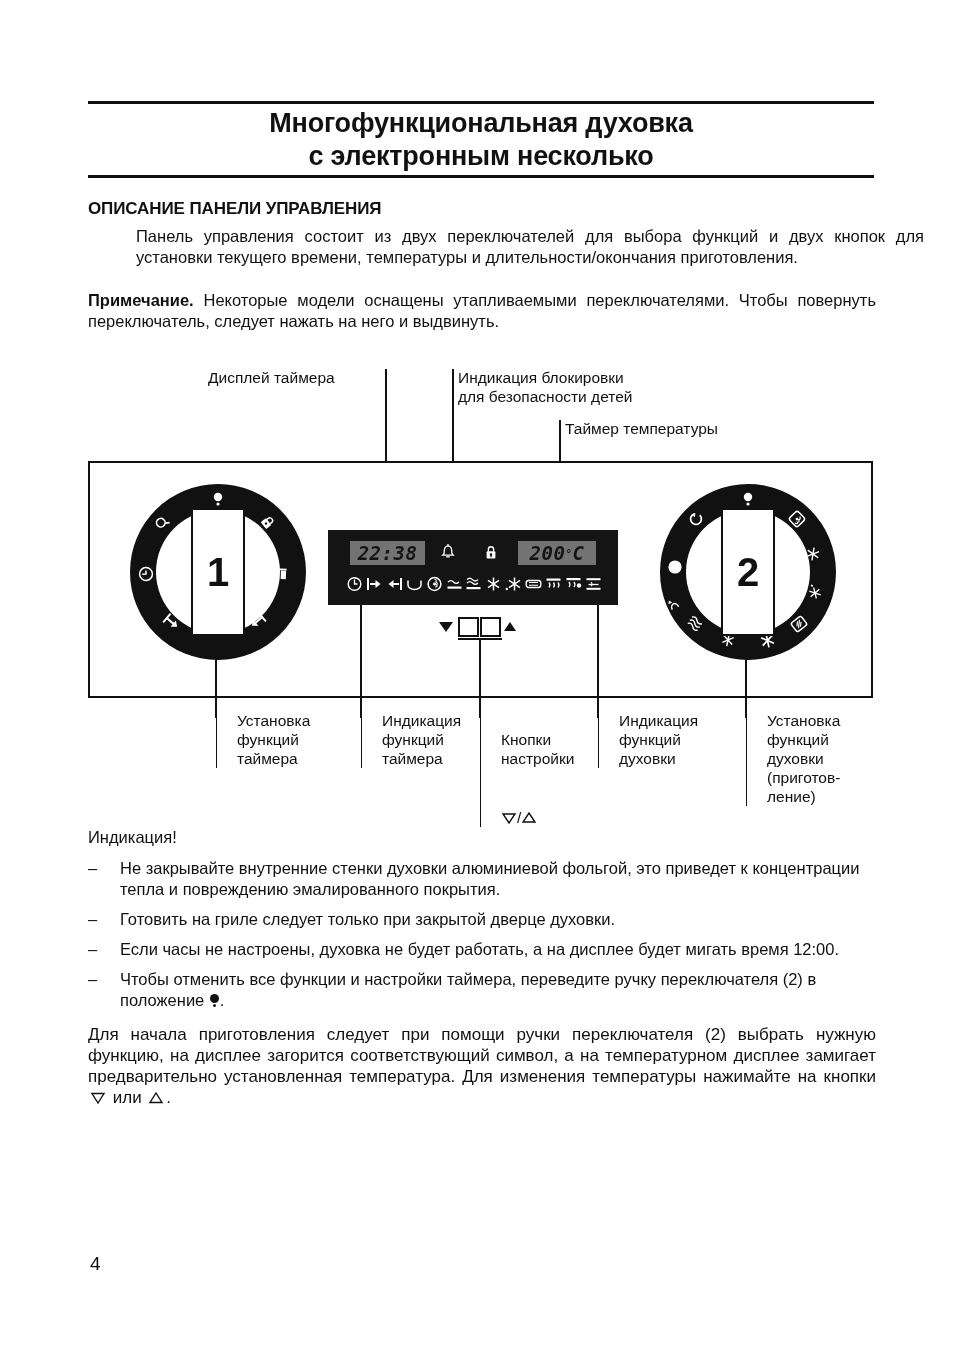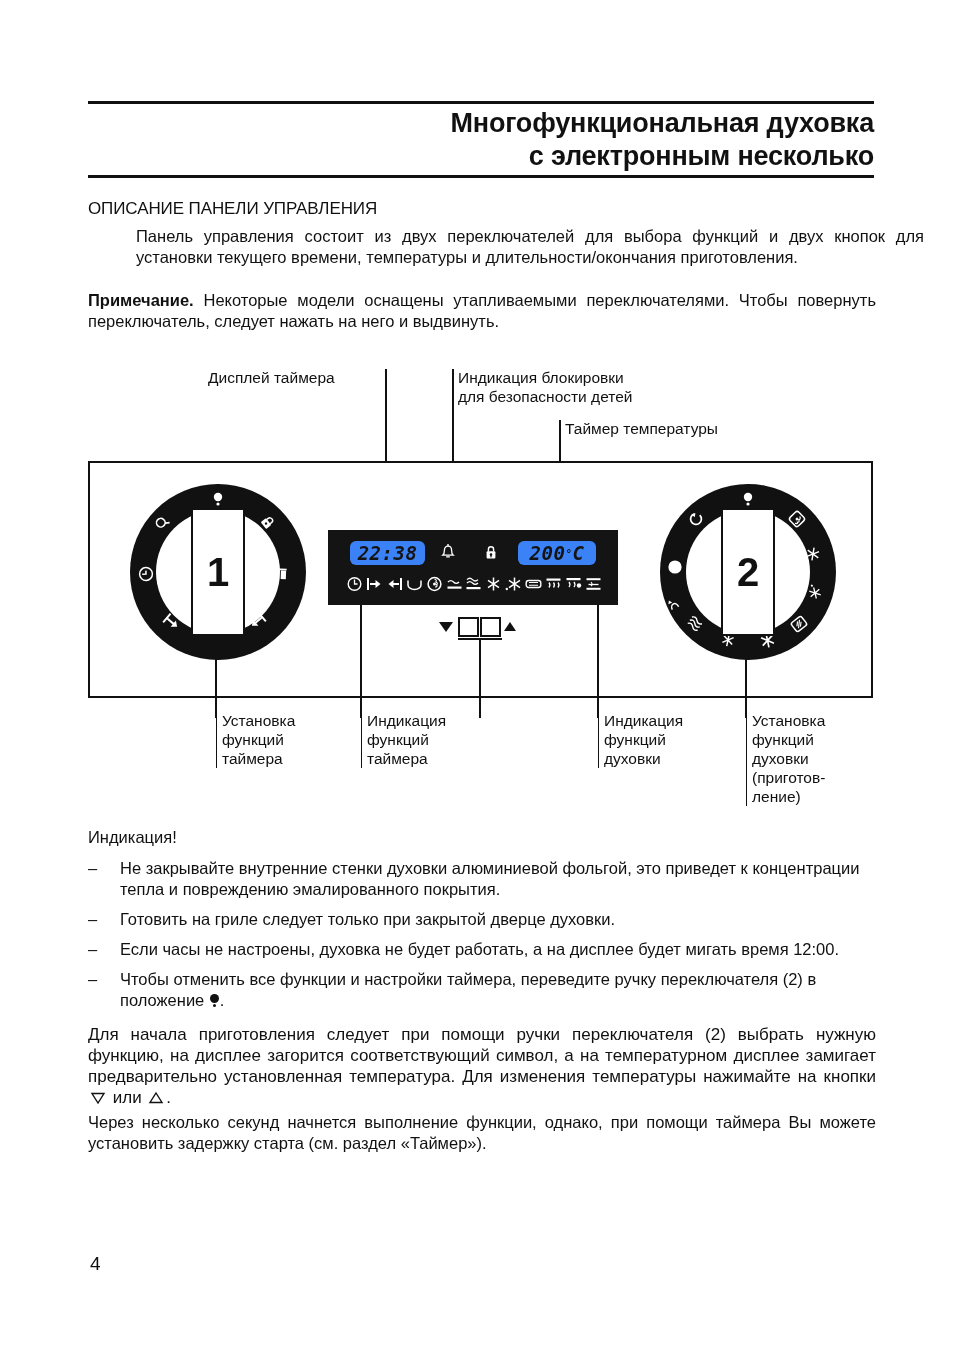--- a/index.html
+++ b/index.html
@@ -31,35 +31,35 @@
     background: #111;
   }
   #rule-top  { top: 101px; }
   #rule-bot  { top: 175px; }
 
   .doc-title {
     position: absolute;
     left: 88px;
     top: 107px;
     width: 786px;
-    text-align: right;
+    text-align: center;
     font-size: 27px;
     font-weight: bold;
     line-height: 33px;
     letter-spacing: -0.2px;
   }
   .doc-title span { display: block; }
 
   
   .sec-head {
     position: absolute;
     left: 88px;
     top: 199px;
     font-size: 17px;
-    font-weight: normal;
+    font-weight: bold;
     letter-spacing: -0.1px;
   }
   .para {
     position: absolute;
     left: 88px;
     width: 788px;
     font-size: 16.5px;
     line-height: 21px;
     text-align: justify;
   }
@@ -149,30 +149,29 @@
   #display {
     position: absolute;
     left: 328px;
     top: 530px;
     width: 290px;
     height: 75px;
     background: #141414;
   }
   #lcd-time, #lcd-temp {
     position: absolute;
-    background: #3b82f6;
+    background: #737373;
     color: #141414;
     font-family: "DejaVu Sans Mono", monospace;
     font-weight: bold;
     font-style: italic;
     letter-spacing: 0.5px;
     display: flex;
     align-items: center;
     justify-content: center;
-    border-radius: 6px;
   }
   #lcd-time { left: 22px; top: 11px; width: 75px; height: 24px; font-size: 19px; }
   #lcd-temp { left: 190px; top: 11px; width: 78px; height: 24px; font-size: 19px; }
   #lcd-temp .deg { font-size: 11px; vertical-align: super; font-style: italic; }
 
   .lcd-ind {
     position: absolute;
     top: 14px;
     width: 14px;
     height: 18px;
@@ -228,21 +227,21 @@
     border-right: 6px solid transparent;
     border-bottom: 9px solid #111;
   }
 
   
   .caption {
     position: absolute;
     font-size: 15.5px;
     line-height: 19px;
     white-space: pre-line;
-    padding-left: 5px;
+    padding-left: 20px;
     border-left: 1.6px solid #111;
   }
 
   
   #warn-head {
     position: absolute;
     left: 88px;
     top: 828px;
     font-size: 16.5px;
   }
@@ -591,20 +590,31 @@
   <div class="leader" style="left:745px; top:658px; height:60px;"></div>
 
   <div class="caption" style="left:216px; top:711px; width:130px;">Установка
 функций
 таймера</div>
 
   <div class="caption" style="left:361px; top:711px; width:110px;">Индикация
 функций
 таймера</div>
 
+  <div class="caption" style="left:480px; top:711px; width:110px;">
+    <span>Кнопки
+настройки</span><br>
+    <span style="display:inline-block; margin-top:2px;">
+      <svg width="16" height="14" viewBox="0 0 16 14" style="vertical-align:-2px;">
+        <path d="M2 3h12L8 12z" fill="none" stroke="#111" stroke-width="1.4"></path>
+      </svg><span style="font-size:15.5px;">/</span><svg width="16" height="14" viewBox="0 0 16 14" style="vertical-align:-2px;">
+        <path d="M8 2l6 9H2z" fill="none" stroke="#111" stroke-width="1.4"></path>
+      </svg>
+    </span>
+  </div>
 
   <div class="caption" style="left:598px; top:711px; width:115px;">Индикация
 функций
 духовки</div>
 
   <div class="caption" style="left:746px; top:711px; width:125px;">Установка
 функций
 духовки
 (приготов-
 ление)</div>
@@ -631,17 +641,16 @@
   </div>
 
   <div id="para-proc1">
     <span>Для начала приготовления следует при помощи ручки переключателя (2) выбрать нужную функцию, на дисплее загорится соответствующий символ, а на температурном дисплее замигает предварительно установленная температура. Для изменения температуры нажимайте на кнопки </span><span class="tri-outline"><svg width="16" height="14" viewBox="0 0 16 14">
           <path d="M2 2.5h12L8 12z" fill="none" stroke="#111" stroke-width="1.4"></path>
         </svg></span><span> или </span><span class="tri-outline"><svg width="16" height="14" viewBox="0 0 16 14">
           <path d="M8 2l6 9.5H2z" fill="none" stroke="#111" stroke-width="1.4"></path>
         </svg></span><span>.</span>
   </div>
 
-  <div id="para-proc2">Через несколько секунд начнется выполнение функции, однако, при помощи таймера Вы можете установить задержку старта (см. раздел «Таймер»).</div>
 
   <div id="page-number">4</div>
 
 </div>
 
 </body></html>

